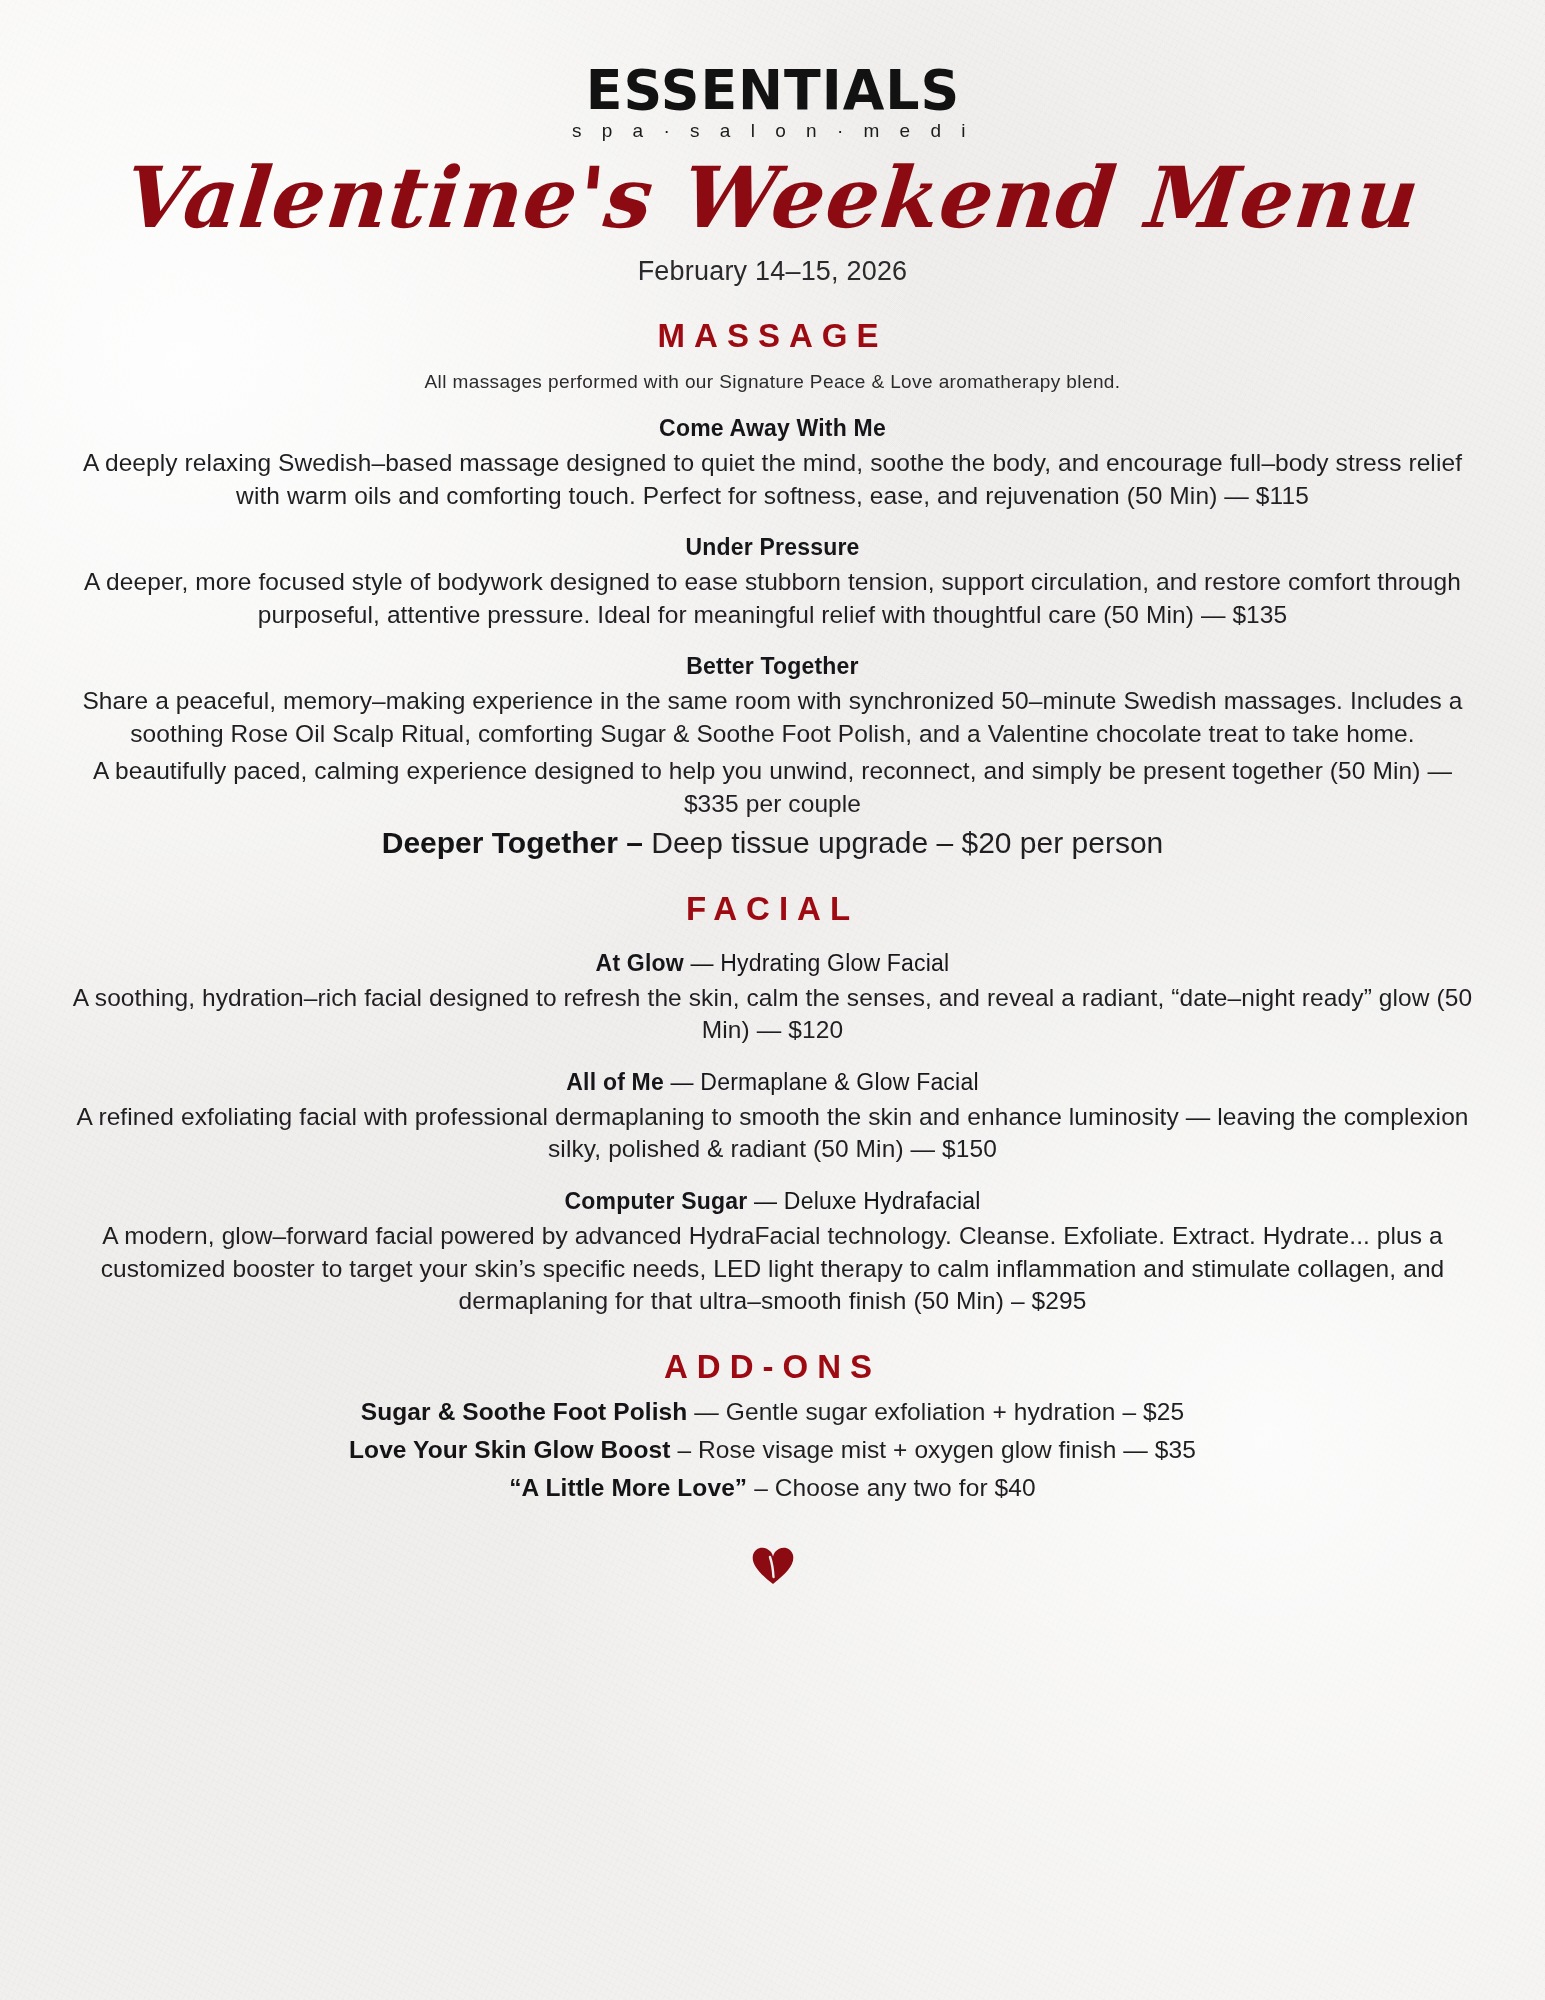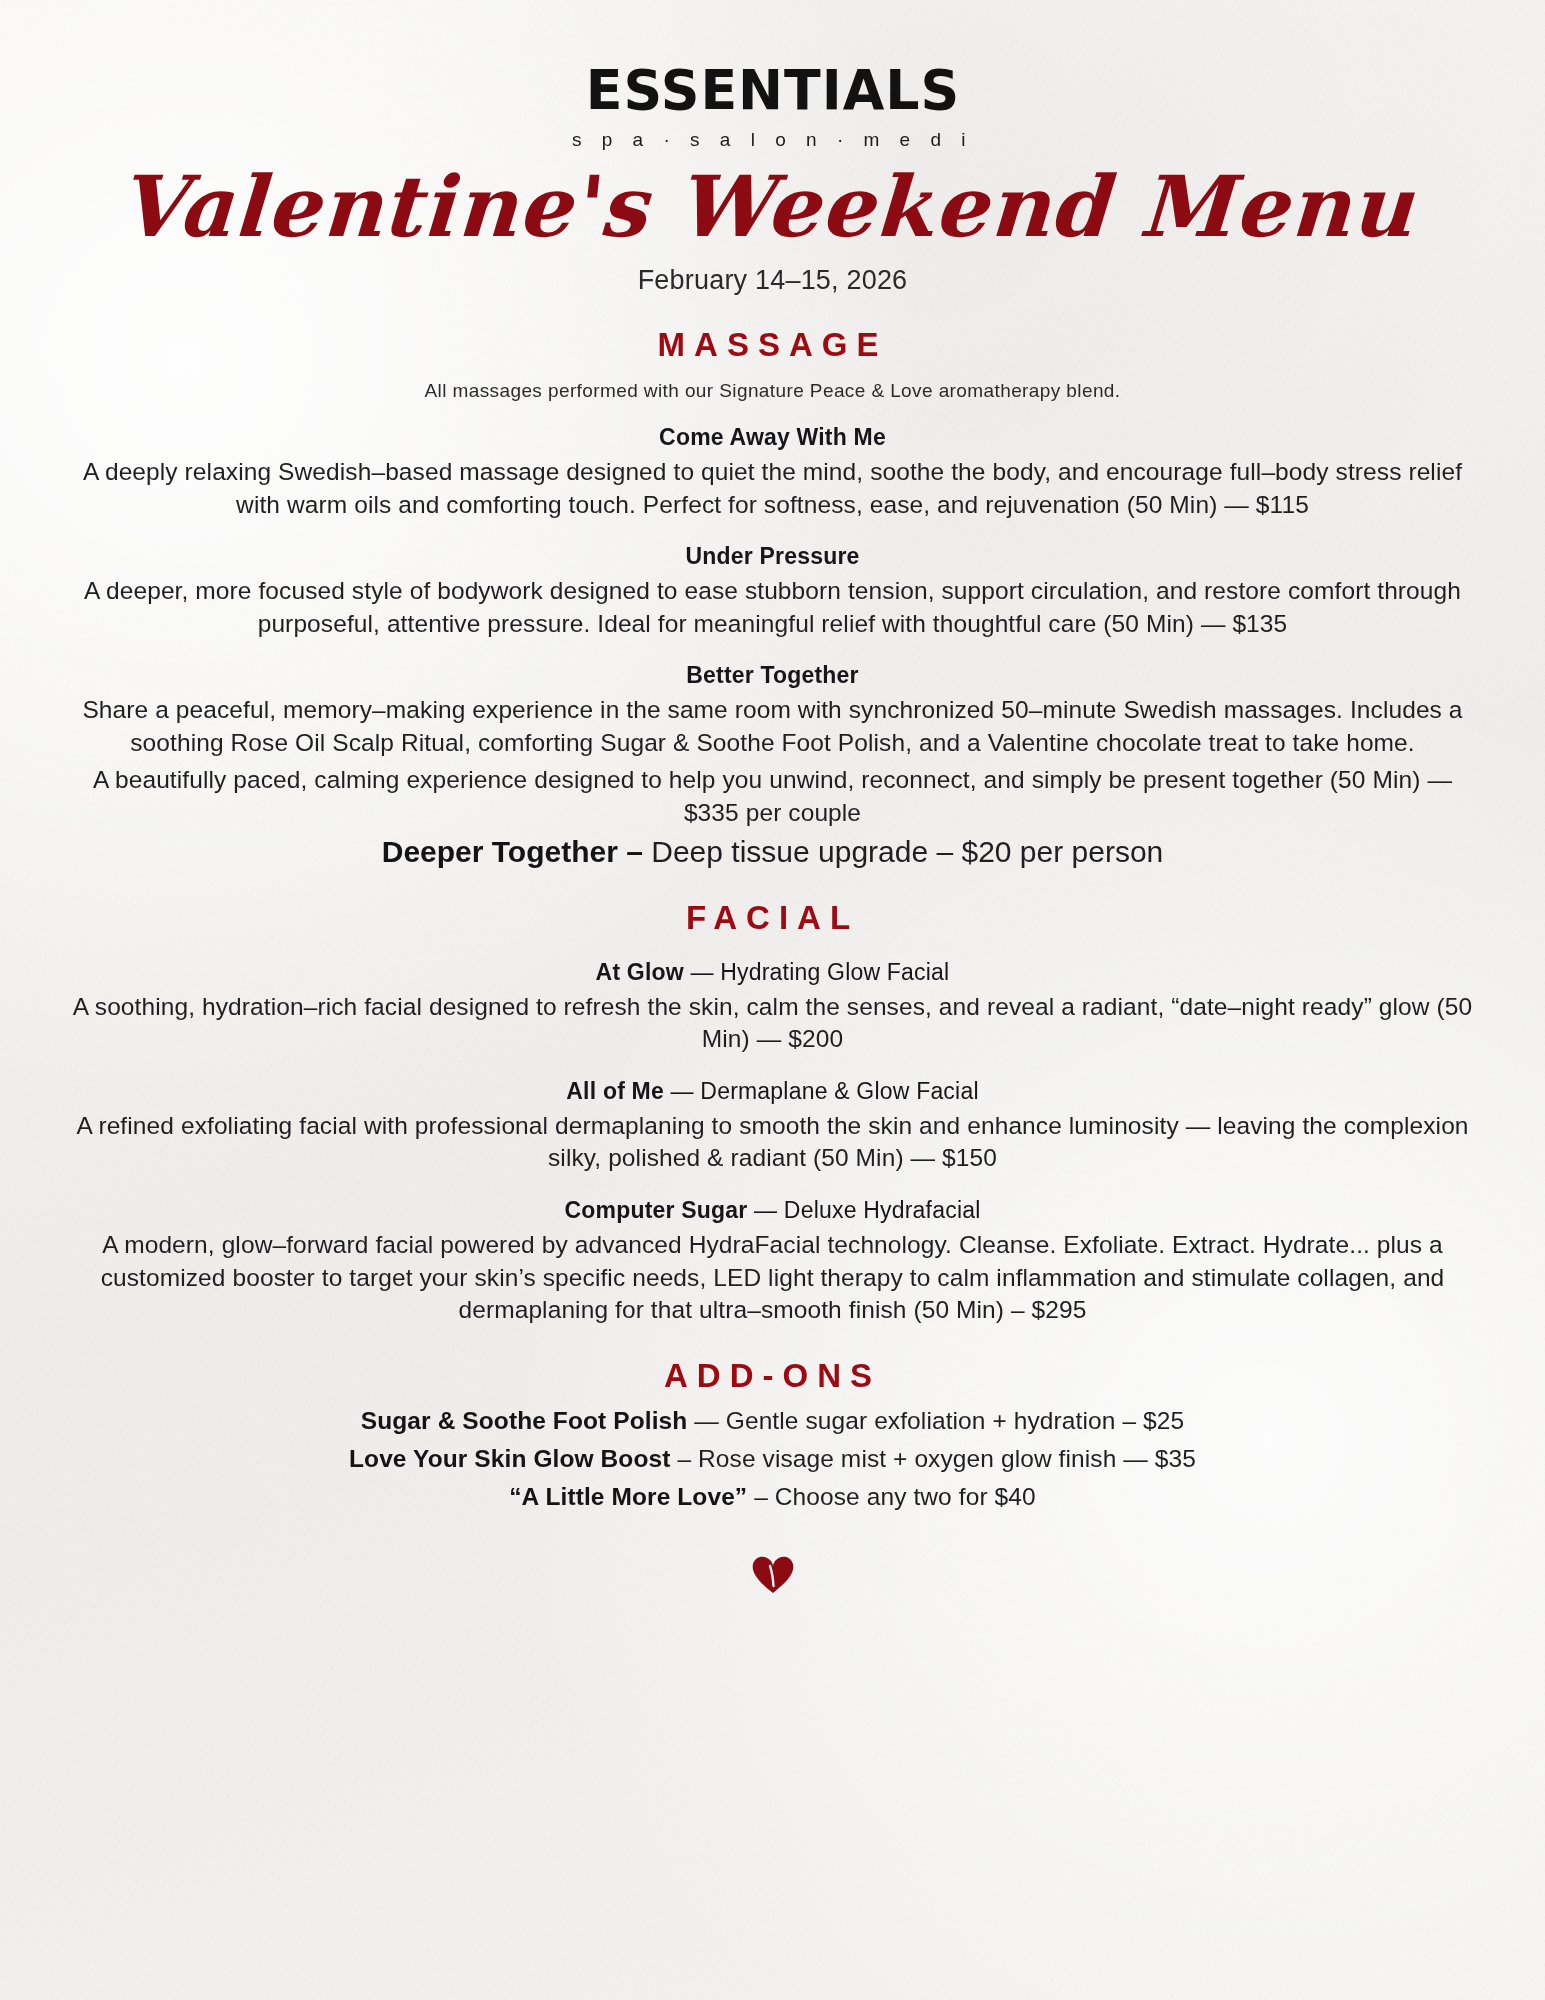--- a/index.html
+++ b/index.html
@@ -49,21 +49,21 @@
     color: #121212;
     line-height: 1;
     display: inline-block;
     transform: scaleX(0.96);
   }
   .logo-sub {
     font-family: "Liberation Sans", sans-serif;
     font-size: 19px;
     letter-spacing: 7.5px;
     color: #1b1b1b;
-    margin-top: 11px;
+    margin-top: 2px;
   }
 
   
   .script-title {
     font-family: "DejaVu Serif", serif;
     font-style: italic;
     font-weight: 700;
     font-size: 84px;
     color: #8c0b13;
     line-height: 1;
@@ -187,21 +187,21 @@
       <b>Deeper Together – </b><span>Deep tissue upgrade – $20 per person</span>
     </div>
   </div>
 
   <div class="section-head">FACIAL</div>
 
   <div class="item">
     <div class="item-name">
       <span>At Glow</span><span class="sub"> — Hydrating Glow Facial</span>
     </div>
-    <div class="item-desc">A soothing, hydration–rich facial designed to refresh the skin, calm the senses, and reveal a radiant, “date–night ready” glow (50 Min) — $200</div>
+    <div class="item-desc">A soothing, hydration–rich facial designed to refresh the skin, calm the senses, and reveal a radiant, “date–night ready” glow (50 Min) — $120</div>
   </div>
 
   <div class="item">
     <div class="item-name">
       <span>All of Me</span><span class="sub"> — Dermaplane &amp; Glow Facial</span>
     </div>
     <div class="item-desc">A refined exfoliating facial with professional dermaplaning to smooth the skin and enhance luminosity — leaving the complexion silky, polished &amp; radiant (50 Min) — $150</div>
   </div>
 
   <div class="item">

